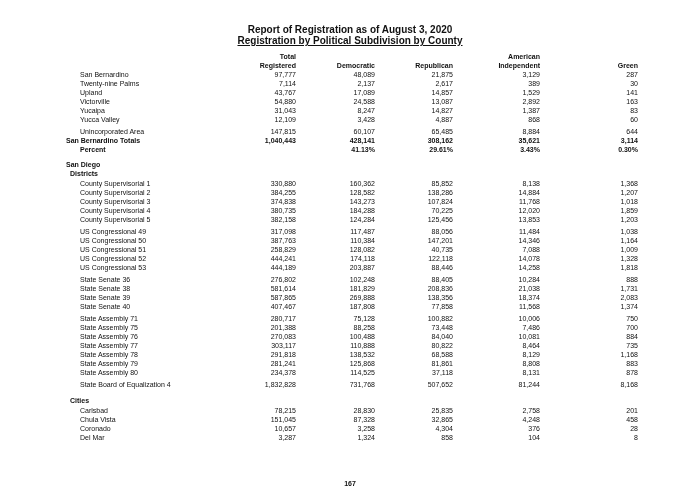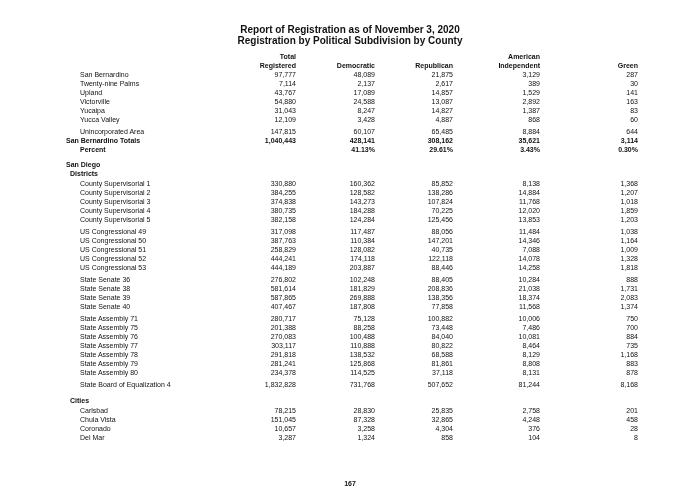--- a/index.html
+++ b/index.html
@@ -1,35 +1,35 @@
 <!DOCTYPE html>
 <html><head>
 <meta charset="utf-8">
 <style>
   html, body { margin: 0; padding: 0; background: #ffffff; }
   body { width: 700px; height: 500px; position: relative; overflow: hidden; font-family: "Liberation Sans", sans-serif; color: #111; }
   .title { position: absolute; left: 0; width: 700px; text-align: center; font-weight: bold; font-size: 10px; line-height: 11px; }
   .t1 { top: 24px; }
-  .t2 { top: 35px; }
+  .t2 { top: 35px; text-decoration: underline; }
   .hdr { position: absolute; font-weight: bold; font-size: 7px; text-align: right; line-height: 9px; }
   .row { position: absolute; left: 0; width: 700px; height: 9px; font-size: 7px; line-height: 9px; }
   .row span { position: absolute; white-space: nowrap; }
   .lbl { text-align: left; }
   .c1 { right: 404px; text-align: right; }
   .c2 { right: 325px; text-align: right; }
   .c3 { right: 247px; text-align: right; }
   .c4 { right: 160px; text-align: right; }
   .c5 { right: 62px; text-align: right; }
   .bold span { font-weight: bold; }
   .pagenum { position: absolute; top: 480px; left: 0; width: 700px; text-align: center; font-size: 7px; font-weight: bold; }
 </style>
 </head>
 <body>
 
-<div class="title t1">Report of Registration as of November 3, 2020</div>
+<div class="title t1">Report of Registration as of August 3, 2020</div>
 <div class="title t2">Registration by Political Subdivision by County</div>
 
 <div class="hdr" style="top:52px; right:404px;">
   <div>Total</div>
   <div>Registered</div>
 </div>
 <div class="hdr" style="top:61px; right:325px;">
   <div>Democratic</div>
 </div>
 <div class="hdr" style="top:61px; right:247px;">

